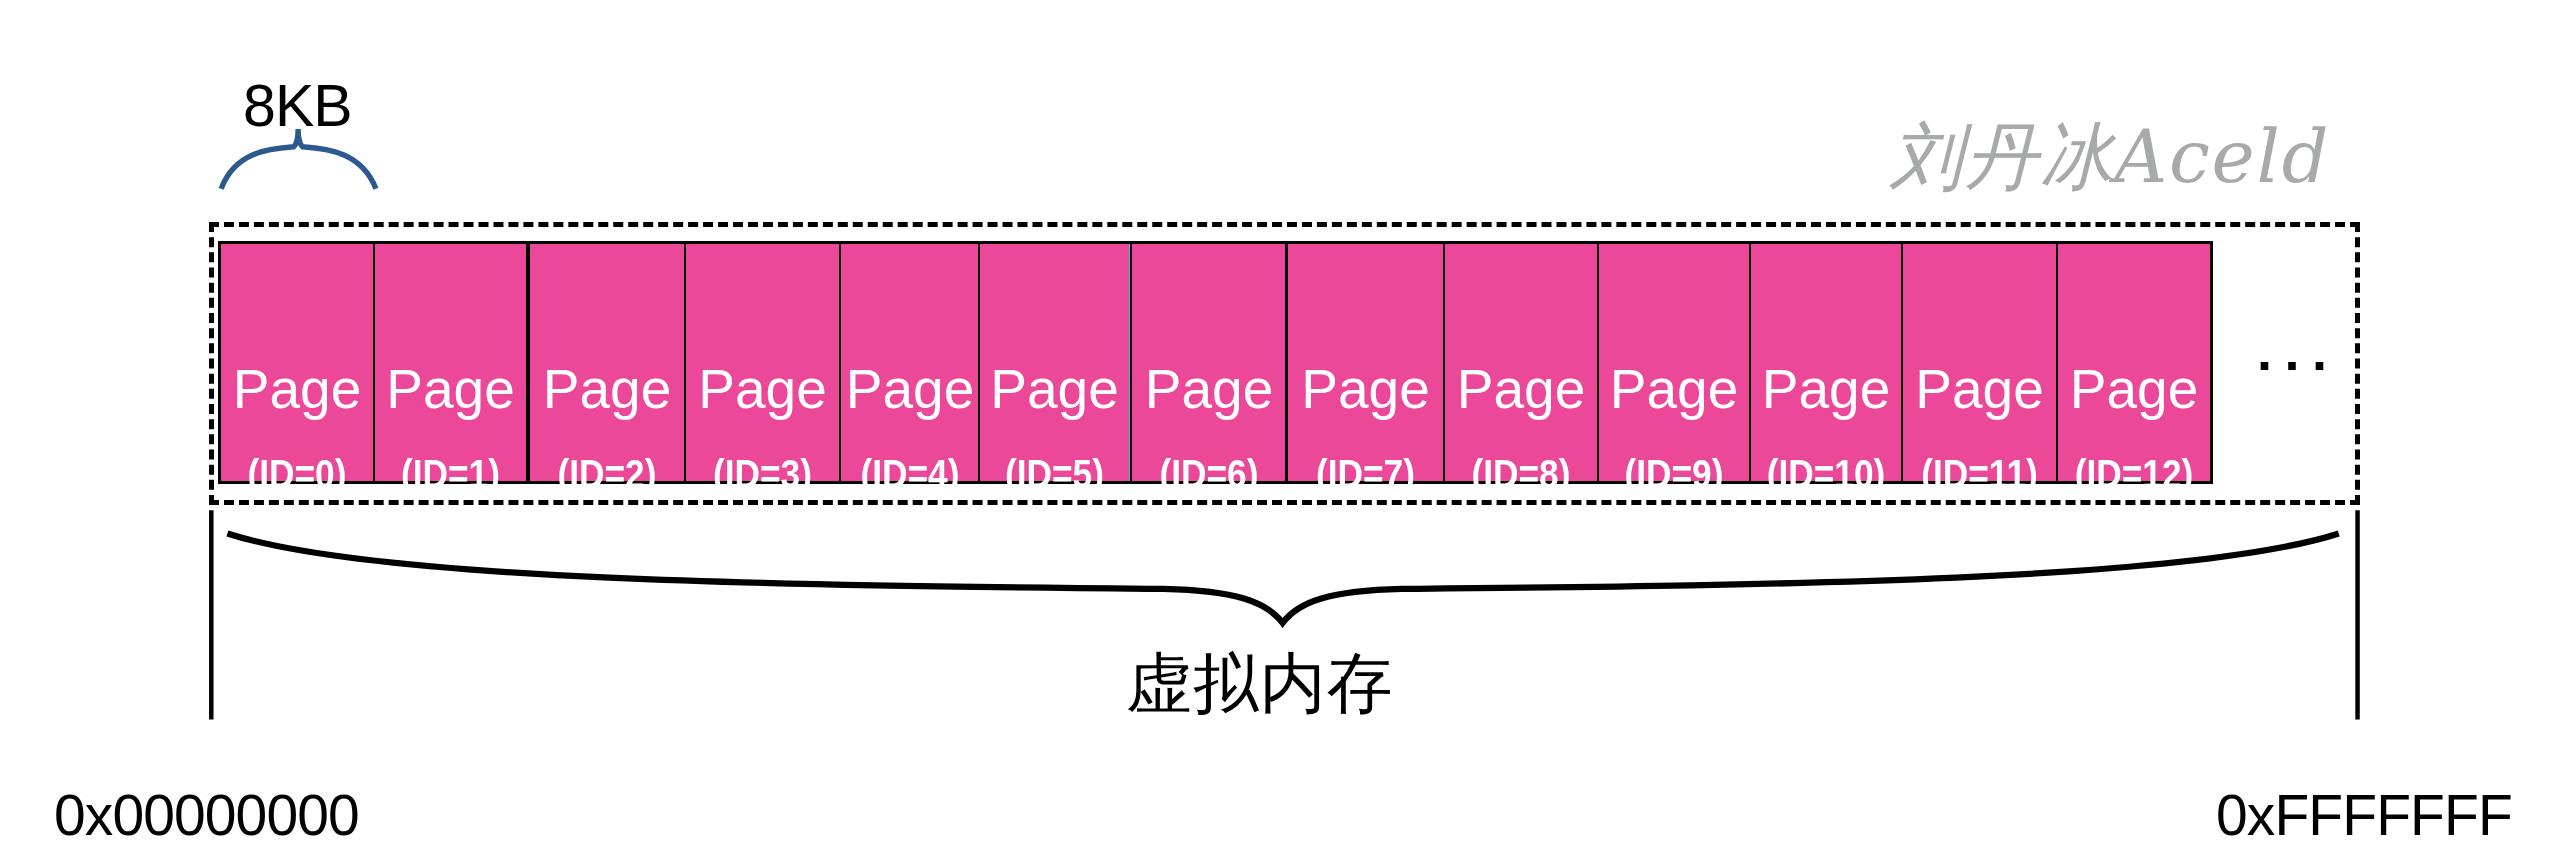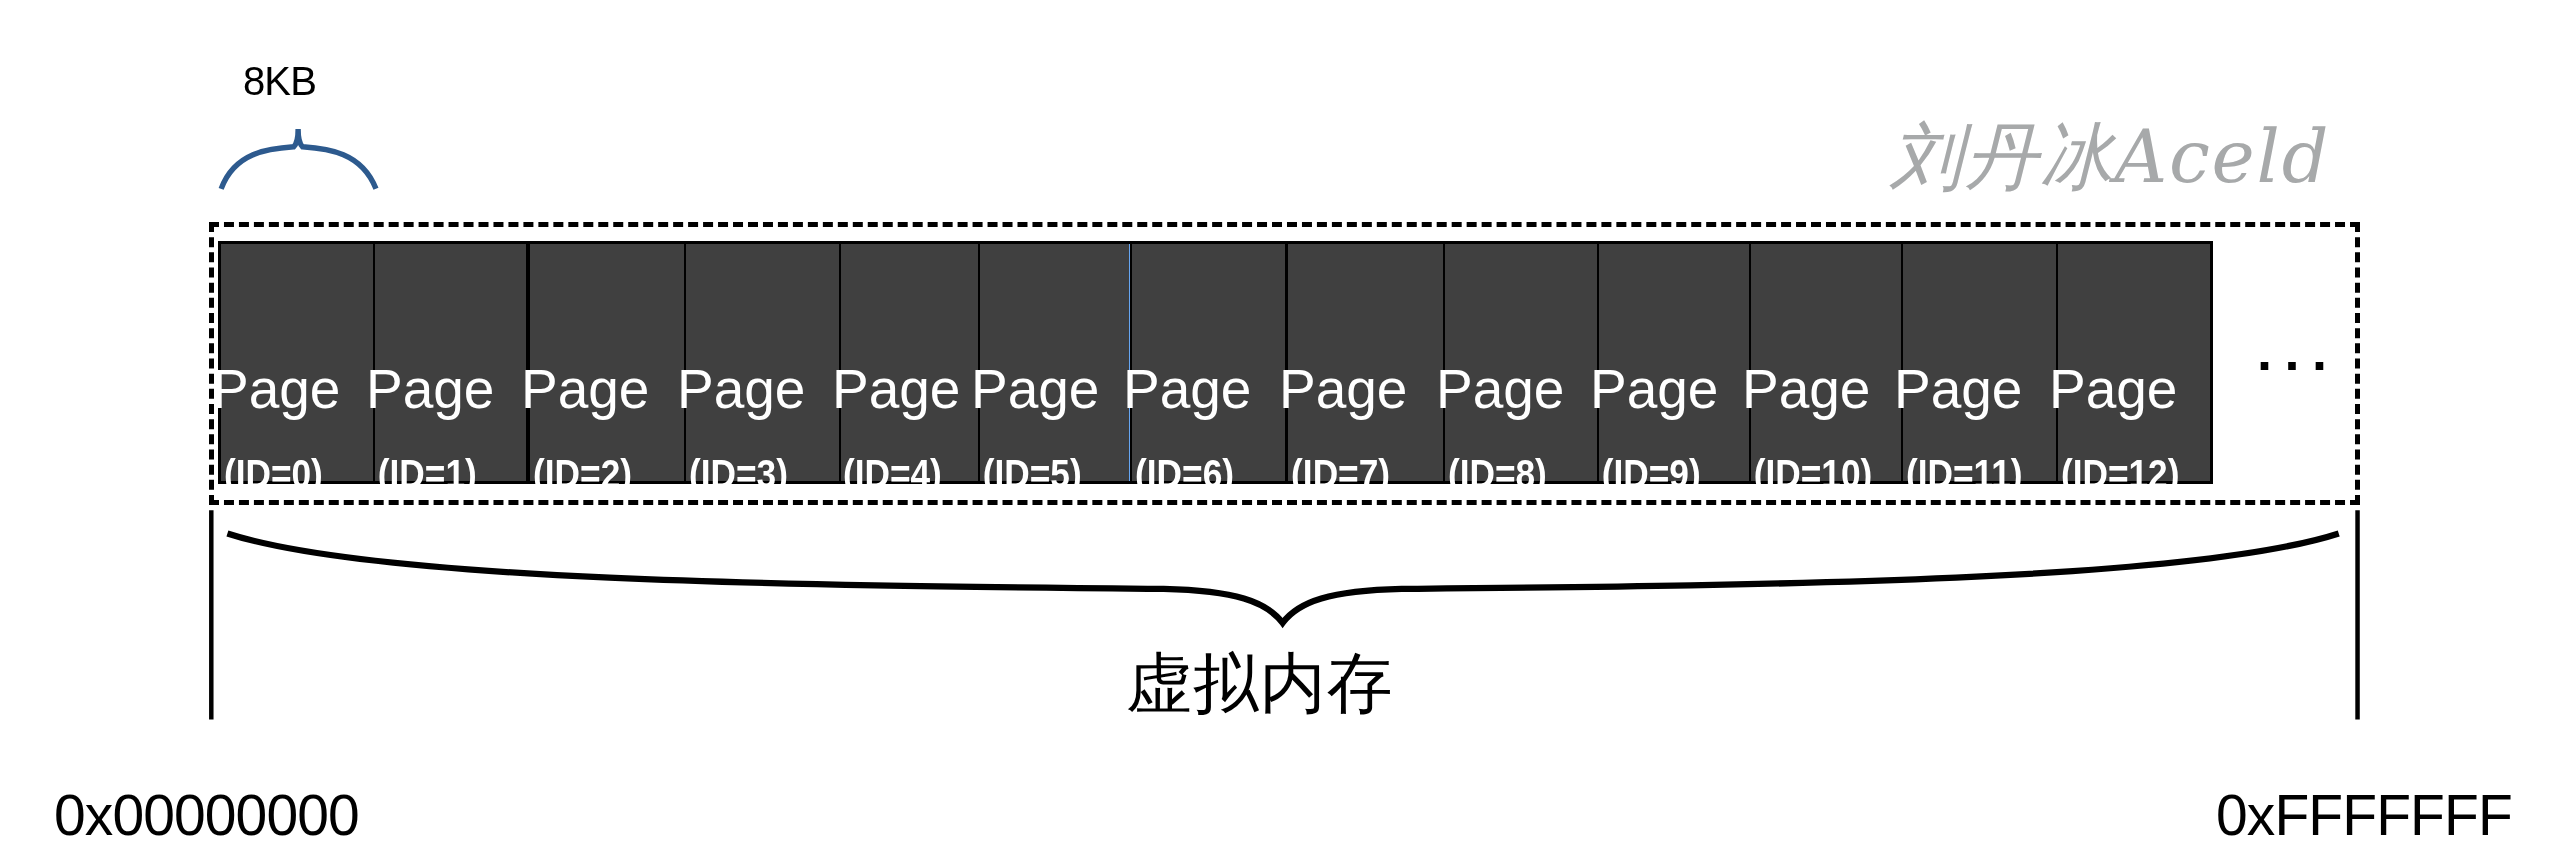--- a/index.html
+++ b/index.html
@@ -1,32 +1,32 @@
 <!DOCTYPE html>
 <html style="font-size:14.3px"><head>
 <meta charset="utf-8">
 <style>
   html, body { margin: 0; padding: 0; background: #ffffff; }
   body { width: 2576px; height: 861px; position: relative; overflow: hidden;
          font-family: "Liberation Sans", sans-serif; color: #000; }
   #canvas-svg { position: absolute; left: 0; top: 0; width: 2576px; height: 861px; }
   .label { position: absolute; white-space: nowrap; line-height: 1; font-weight: normal; }
-  .size-label { left: 243px; top: 61px; font-size: 40px; letter-spacing: -0.9px; text-align: right; }
+  .size-label { left: 243px; top: 77px; font-size: 59px; letter-spacing: -0.9px; text-align: right; }
   .watermark { left: 1890px; top: 120px; font-size: 73px; color: #a7a9aa;
                font-family: "DejaVu Serif", serif; font-style: italic; letter-spacing: 1.8px; }
   .addr { font-size: 57px; top: 787px; letter-spacing: -0.9px; }
   .addr-start { left: 54px; }
   .addr-end { left: 2216px; }
   .vm-label { left: 1126px; top: 650px; font-size: 66px; letter-spacing: 0.9px; }
   .dashed-box { position: absolute; left: 209px; top: 222px; width: 2141px; height: 273px;
                 border: 5.4px dashed #000; }
   .group { position: absolute; top: 241px; height: 237px; border: 3.6px solid #000;
            background: #66a6f2; }
   .page { position: absolute; top: 0; height: 237px; box-sizing: border-box;
-          background: #404040; color: #fff; text-align: left; overflow: visible; }
+          background: #ec4899; color: #fff; text-align: center; overflow: visible; }
   .page.divided { border-left: 2.7px solid #000; }
   .page-title { position: absolute; left: -9px; right: -9px; top: 118px; font-size: 55px;
                 line-height: 1; white-space: nowrap; }
   .page-id { position: absolute; left: -9px; right: -9px; top: 210px; font-size: 41px;
              font-weight: bold; line-height: 1; white-space: nowrap;
              transform: scaleX(0.86); }
   .ellipsis { position: absolute; left: 2257px; top: 324px; font-size: 54px; font-weight: bold;
               letter-spacing: 12.5px; line-height: 1; }
 </style>
 </head>

